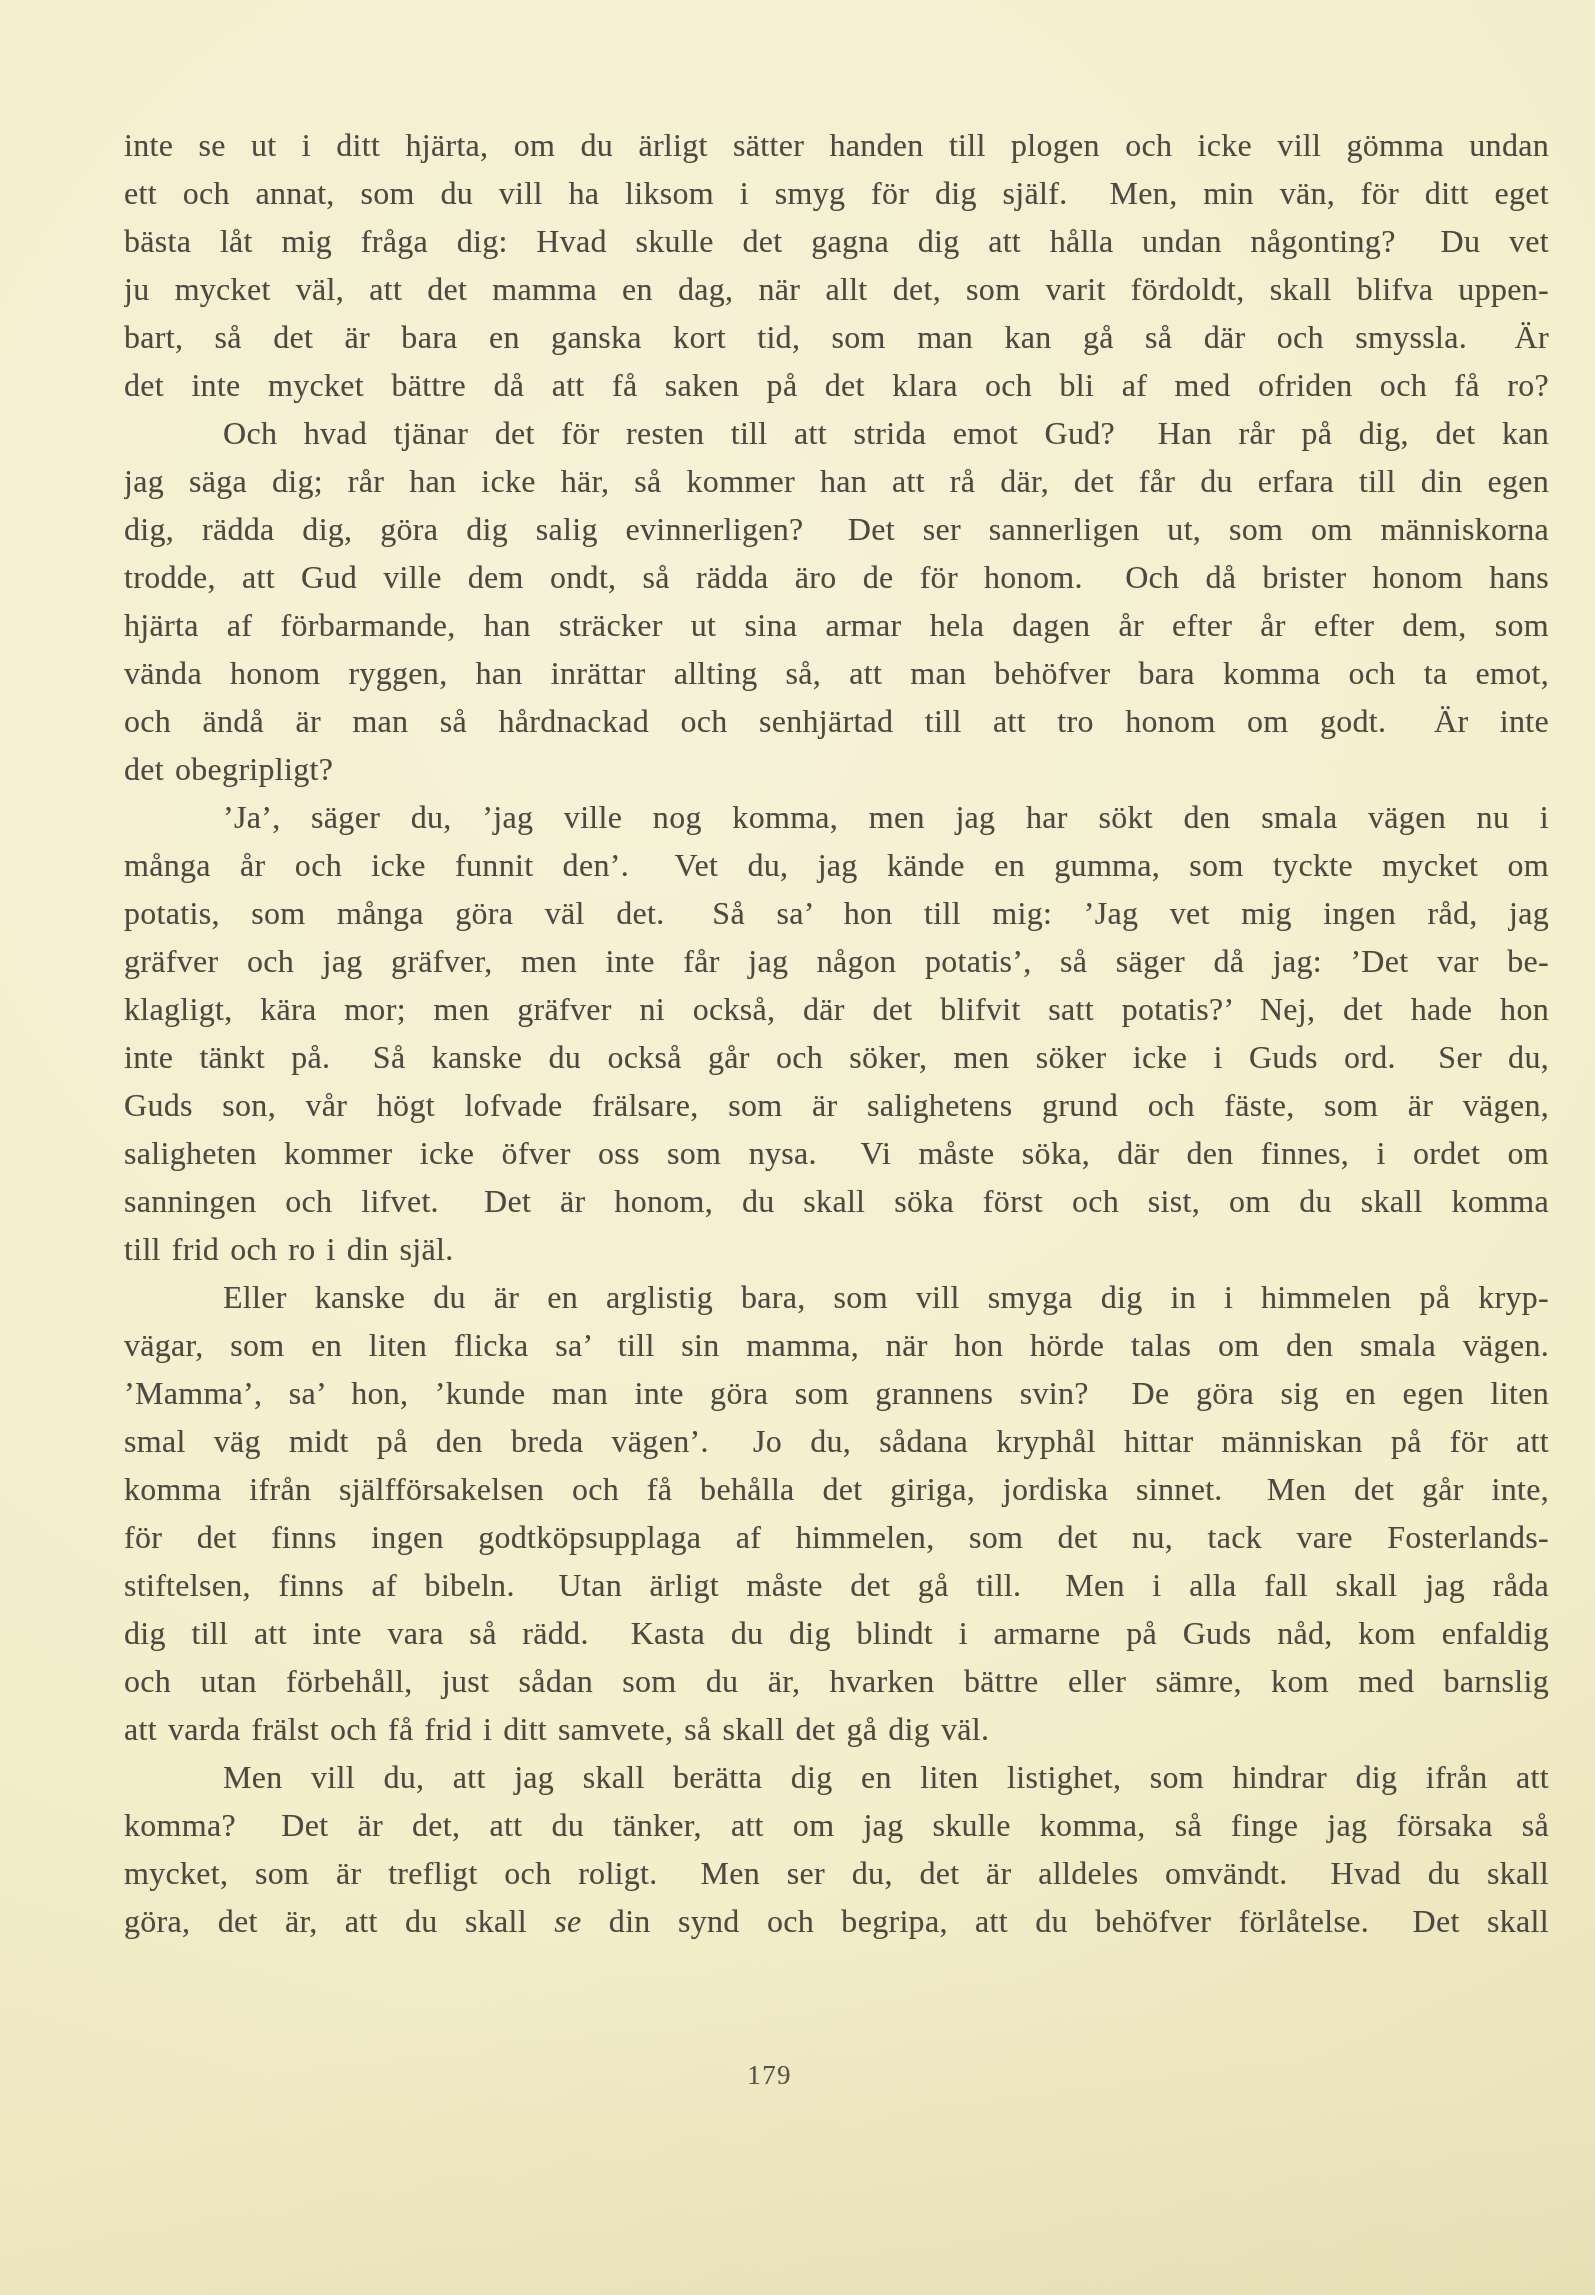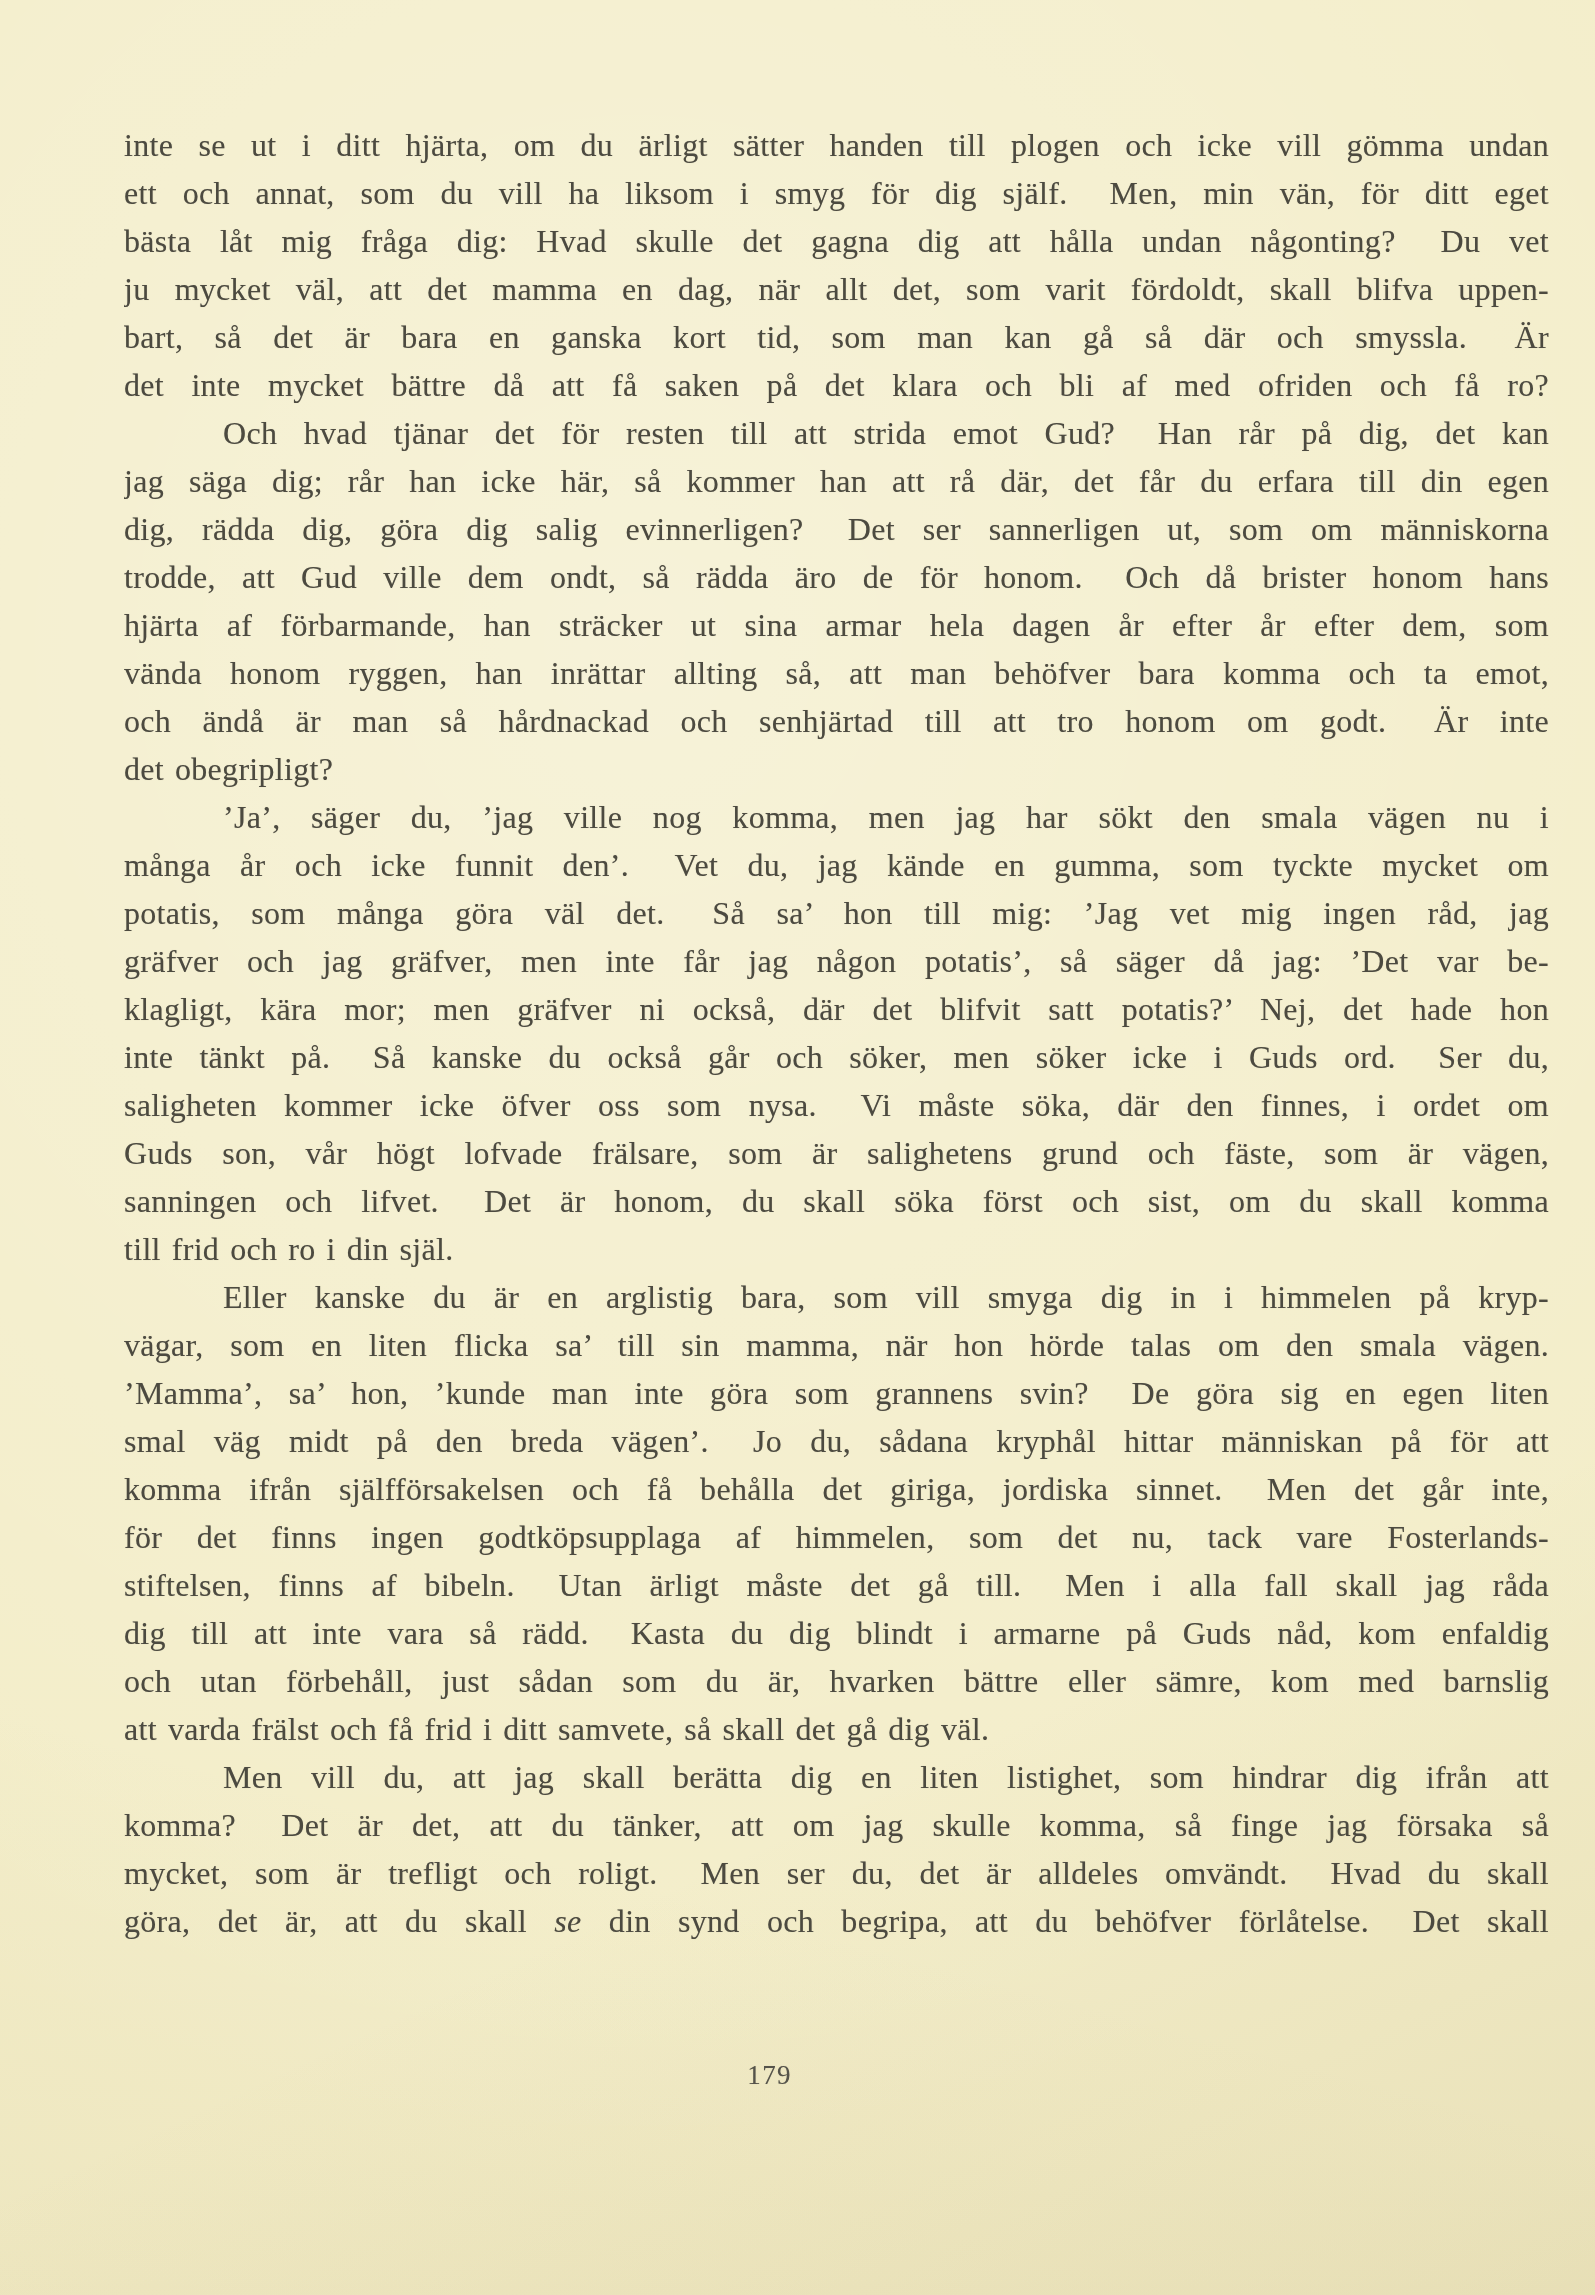--- a/index.html
+++ b/index.html
@@ -86,22 +86,22 @@
         <div class="line">och ändå är man så hårdnackad och senhjärtad till att tro honom om godt.  Är inte</div>
         <div class="line endline">det obegripligt?</div>
       </div>
       <div class="paragraph indent">
         <div class="line">’Ja’, säger du, ’jag ville nog komma, men jag har sökt den smala vägen nu i</div>
         <div class="line">många år och icke funnit den’.  Vet du, jag kände en gumma, som tyckte mycket om</div>
         <div class="line">potatis, som många göra väl det.  Så sa’ hon till mig: ’Jag vet mig ingen råd, jag</div>
         <div class="line">gräfver och jag gräfver, men inte får jag någon potatis’, så säger då jag: ’Det var be-</div>
         <div class="line">klagligt, kära mor; men gräfver ni också, där det blifvit satt potatis?’ Nej, det hade hon</div>
         <div class="line">inte tänkt på.  Så kanske du också går och söker, men söker icke i Guds ord.  Ser du,</div>
+        <div class="line">Guds son, vår högt lofvade frälsare, som är salighetens grund och fäste, som är vägen,</div>
         <div class="line">saligheten kommer icke öfver oss som nysa.  Vi måste söka, där den finnes, i ordet om</div>
-        <div class="line">Guds son, vår högt lofvade frälsare, som är salighetens grund och fäste, som är vägen,</div>
         <div class="line">sanningen och lifvet.  Det är honom, du skall söka först och sist, om du skall komma</div>
         <div class="line endline">till frid och ro i din själ.</div>
       </div>
       <div class="paragraph indent">
         <div class="line">Eller kanske du är en arglistig bara, som vill smyga dig in i himmelen på kryp-</div>
         <div class="line">vägar, som en liten flicka sa’ till sin mamma, när hon hörde talas om den smala vägen.</div>
         <div class="line">’Mamma’, sa’ hon, ’kunde man inte göra som grannens svin?  De göra sig en egen liten</div>
         <div class="line">smal väg midt på den breda vägen’.  Jo du, sådana kryphål hittar människan på för att</div>
         <div class="line">komma ifrån själfförsakelsen och få behålla det giriga, jordiska sinnet.  Men det går inte,</div>
         <div class="line">för det finns ingen godtköpsupplaga af himmelen, som det nu, tack vare Fosterlands-</div>

